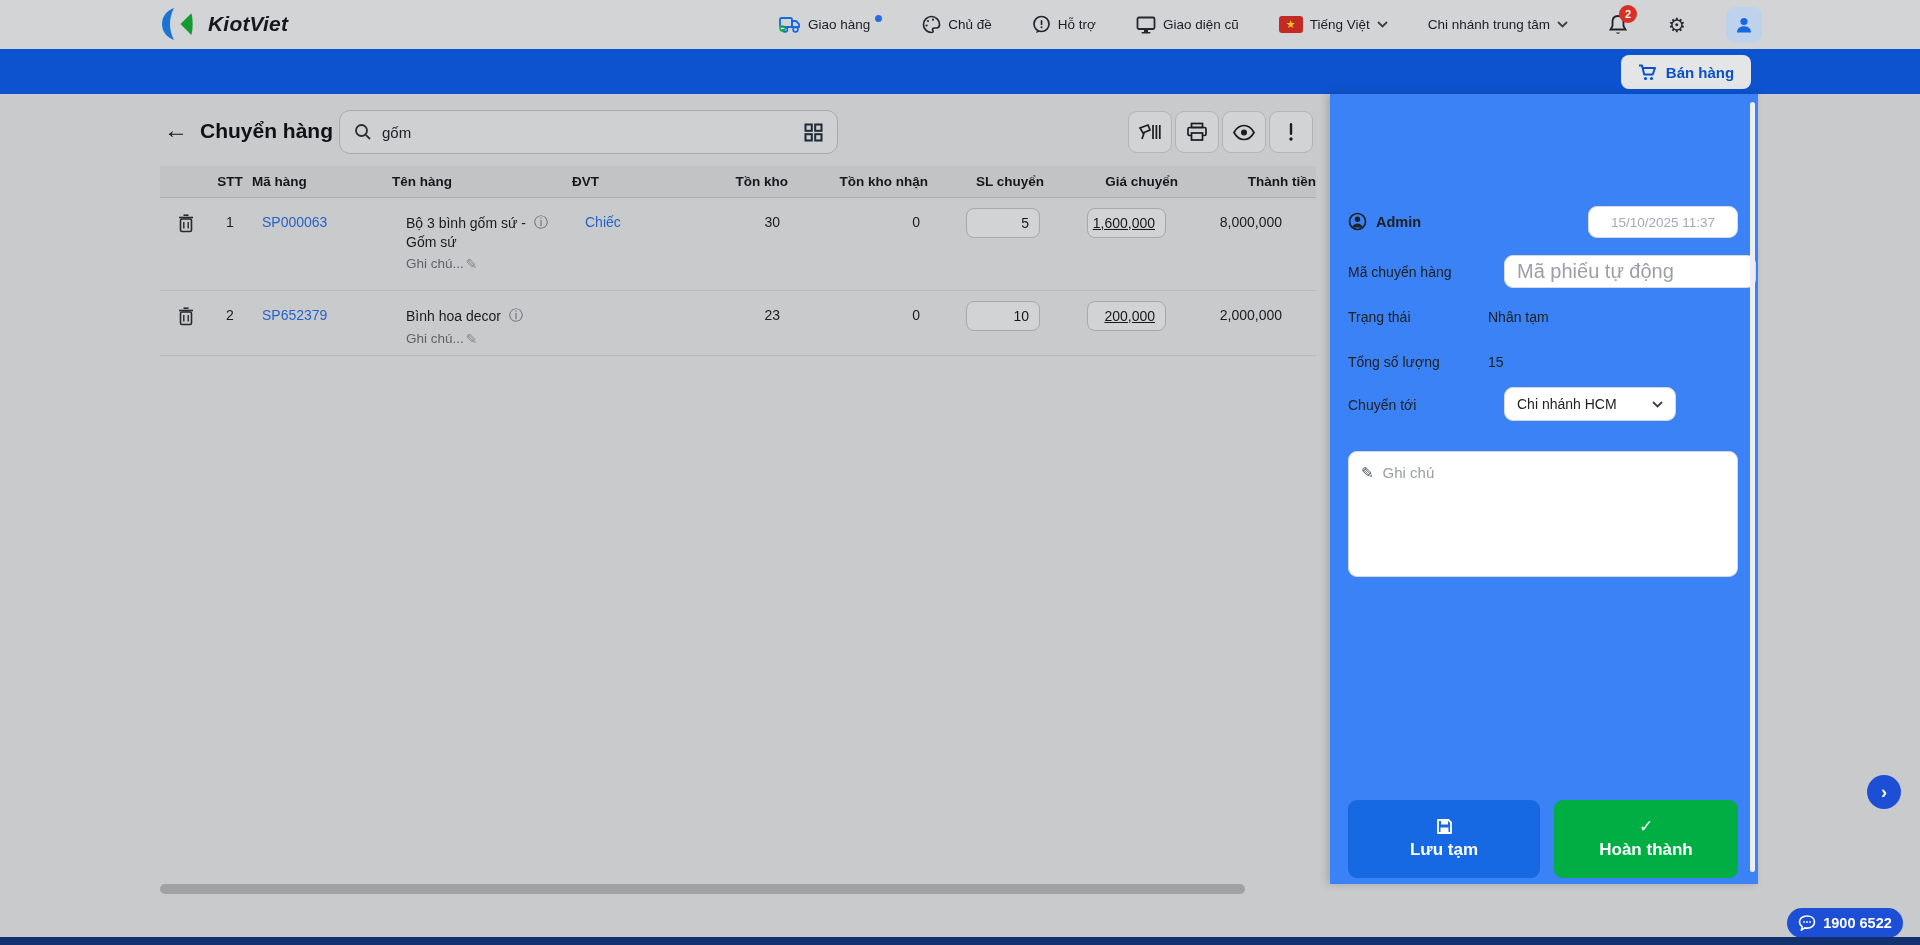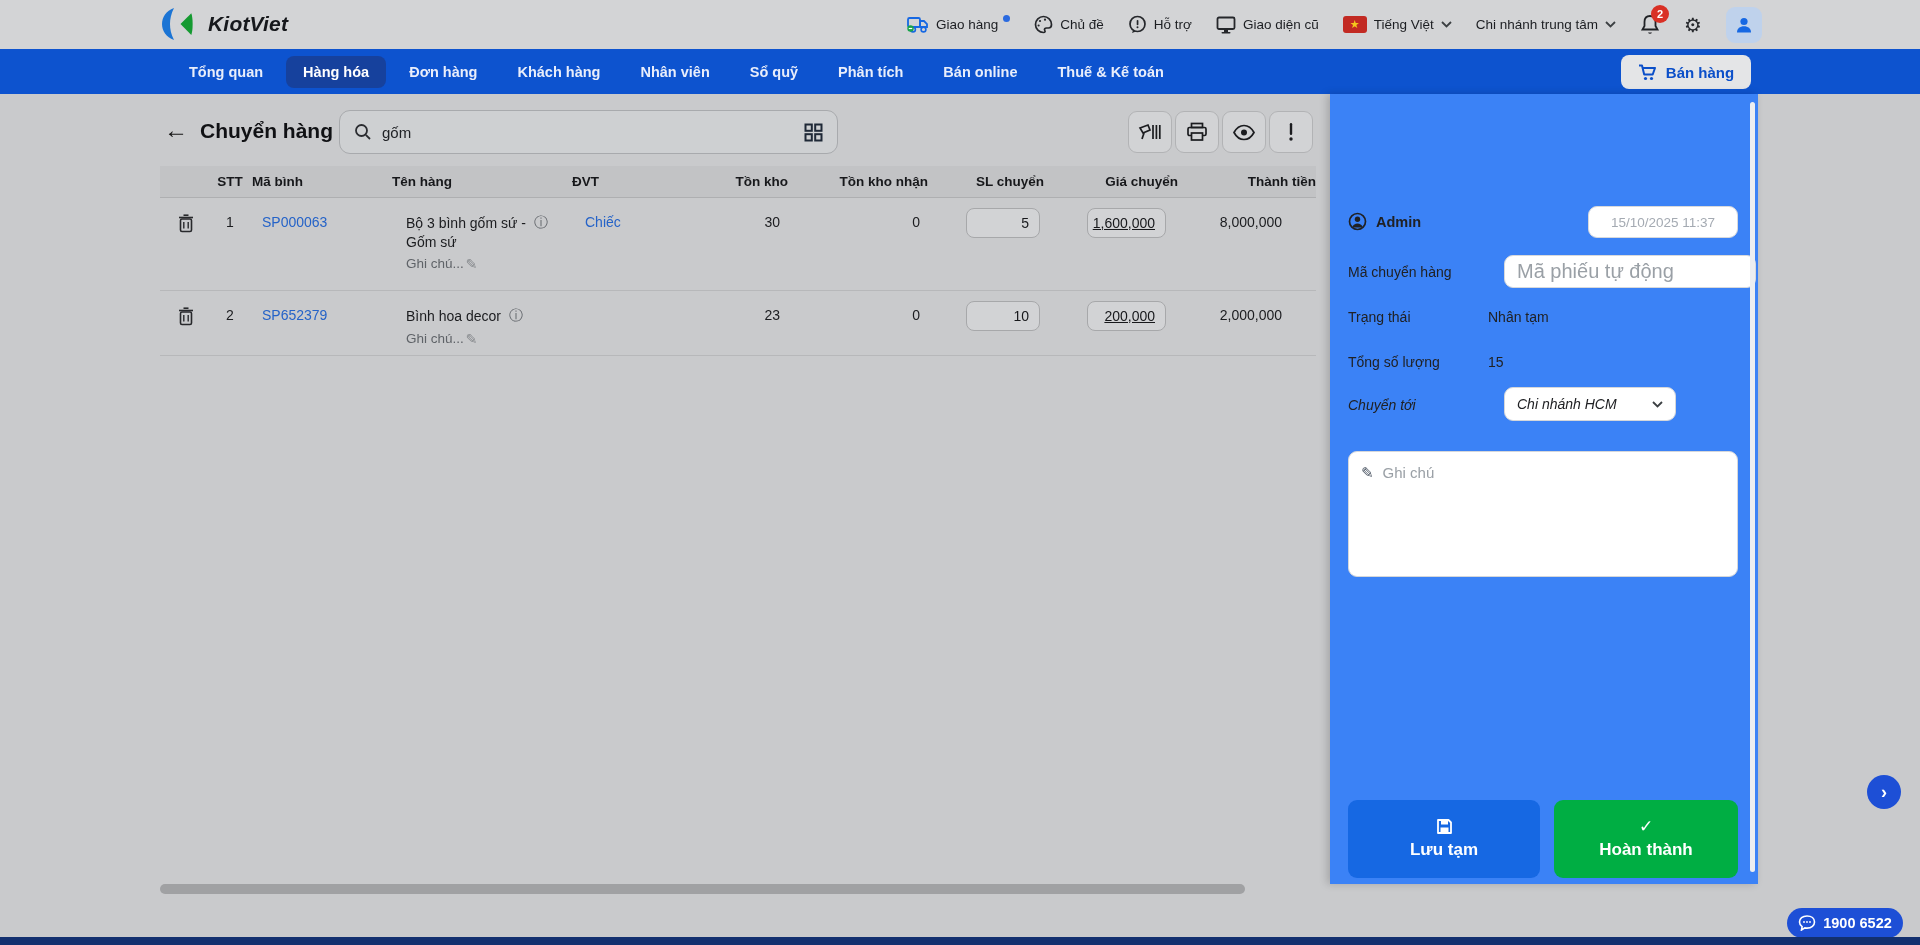--- a/index.html
+++ b/index.html
@@ -6,21 +6,21 @@
   html,body { width:1920px; height:945px; overflow:hidden;
     font-family:"Liberation Sans","DejaVu Sans",sans-serif; }
   body { position:relative; background:#c9cacc; }
 
   
   .topbar { position:absolute; left:0; top:0; width:1920px; height:49px;
     background:#d3d4d6; display:flex; align-items:center; }
   .brand { position:absolute; left:158px; top:7px; display:flex; align-items:center; gap:8px;font-style:italic; }
   .brand-name { font-size:21px; font-weight:700; color:#16181c; letter-spacing:.2px; }
   .topbar-right { position:absolute; right:158px; top:0; height:49px;
-    display:flex; align-items:center; gap:24px; }
+    display:flex; align-items:center; gap:40px; }
   .tb-item { display:flex; align-items:center; gap:7px; font-size:13.5px; color:#1c1e22; cursor:pointer; }
   .tb-dot { width:7px; height:7px; border-radius:50%; background:#2a6ae0; margin:-12px 0 0 -2px; }
   .flag { width:24px; height:17px; background:#c22a23; border-radius:3px; display:flex;
     align-items:center; justify-content:center; color:#f4c81c; font-size:11px; }
   .bell-wrap { position:relative; }
   .badge { position:absolute; top:-9px; right:-9px; min-width:18px; height:18px; border-radius:9px;
     background:#d93025; color:#fff; font-size:11px; font-weight:700; display:flex;
     align-items:center; justify-content:center; padding:0 4px; }
   .gear-glyph { font-size:20px; color:#26282c; }
   .avatar { width:36px; height:36px; border-radius:9px; background:#bfd2ec;
@@ -88,21 +88,21 @@
   .user-row { top:118px; gap:9px; }
   .user-name { font-size:14.5px; font-weight:600; color:#202124; }
   .date-box { position:absolute; left:258px; top:112px; width:150px; height:32px;
     border:1px solid #d7d9dc; border-radius:9px; display:flex; align-items:center;
     justify-content:center; font-size:13.5px; color:#a4aab2; background:#fff; }
   .code-row { top:170px; } .code-label { width:140px; }
   .code-input { position:absolute; left:156px; top:-9px; width:252px; height:33px;
     border:1px solid #d7d9dc; border-radius:9px; background:#fff; padding:0 12px;
     font-size:20px; font-family:inherit; color:#202124; outline:none; }
   .code-input::placeholder { color:#9aa0a6; }
-  .status-row { top:215px; } .qtytotal-row { top:260px; } .dest-row { top:303px;font-style:italic; }
+  .status-row { top:215px; } .qtytotal-row { top:260px; } .dest-row { top:303px; }
   .label-col { width:140px; }
   .dest-select { position:absolute; left:156px; top:-10px; width:172px; height:34px;
     border:1px solid #d5d7da; border-radius:9px; background:#fff; display:flex;
     align-items:center; justify-content:space-between; padding:0 12px; font-size:14px;
     color:#202124; cursor:pointer; }
   .note-area { position:absolute; left:18px; top:357px; width:390px; height:126px;
     border:1px solid #d5d7da; border-radius:9px; background:#fff; padding:12px;
     display:flex; align-items:flex-start; gap:9px; cursor:text; }
   .note-placeholder { color:#9aa0a6; font-size:15px; }
   .note-pencil { color:#4b5563; font-size:15px; }
@@ -203,31 +203,20 @@
     <div class="avatar">
       <svg width="20" height="20" viewBox="0 0 20 20">
         <circle cx="10" cy="6.5" r="3.6" fill="#1668e3"></circle>
         <path d="M3 17.5 c0-4 3-6.2 7-6.2 s7 2.2 7 6.2 Z" fill="#1668e3"></path>
       </svg>
     </div>
   </div>
 </div>
 
 <div class="nav">
-  <div class="nav-items">
-    <div class="nav-item">Tổng quan</div>
-    <div class="nav-item active">Hàng hóa</div>
-    <div class="nav-item">Đơn hàng</div>
-    <div class="nav-item">Khách hàng</div>
-    <div class="nav-item">Nhân viên</div>
-    <div class="nav-item">Sổ quỹ</div>
-    <div class="nav-item">Phân tích</div>
-    <div class="nav-item">Bán online</div>
-    <div class="nav-item">Thuế &amp; Kế toán</div>
-  </div>
   <button class="sell-btn">
     <svg width="19" height="17" viewBox="0 0 19 17">
       <path d="M1 1.5 h3 l2.2 9 h8.5 l2.3 -6.5 h-12" fill="none" stroke="#0b4fc9" stroke-width="2" stroke-linejoin="round"></path>
       <circle cx="7.5" cy="14.5" r="1.6" fill="#0b4fc9"></circle>
       <circle cx="13.5" cy="14.5" r="1.6" fill="#0b4fc9"></circle>
     </svg>
     <span>Bán hàng</span>
   </button>
 </div>
 
@@ -291,21 +280,21 @@
       <col style="width:106px">
       <col style="width:140px">
       <col style="width:116px">
     <col style="width:134px">
       <col style="width:138px">
   </colgroup>
   <thead>
     <tr>
       <th></th>
       <th class="ac">STT</th>
-      <th class="al pl10">Mã bình</th>
+      <th class="al pl10">Mã hàng</th>
       <th class="al pl14">Tên hàng</th>
       <th class="al pl13">ĐVT</th>
       <th class="ar pr8">Tồn kho</th>
       <th class="ar pr8">Tồn kho nhận</th>
       <th class="ar pr4">SL chuyển</th>
       <th class="ar pr12">Giá chuyển</th>
       <th class="ar pr34">Thành tiền</th>
     </tr>
   </thead>
   <tbody>

